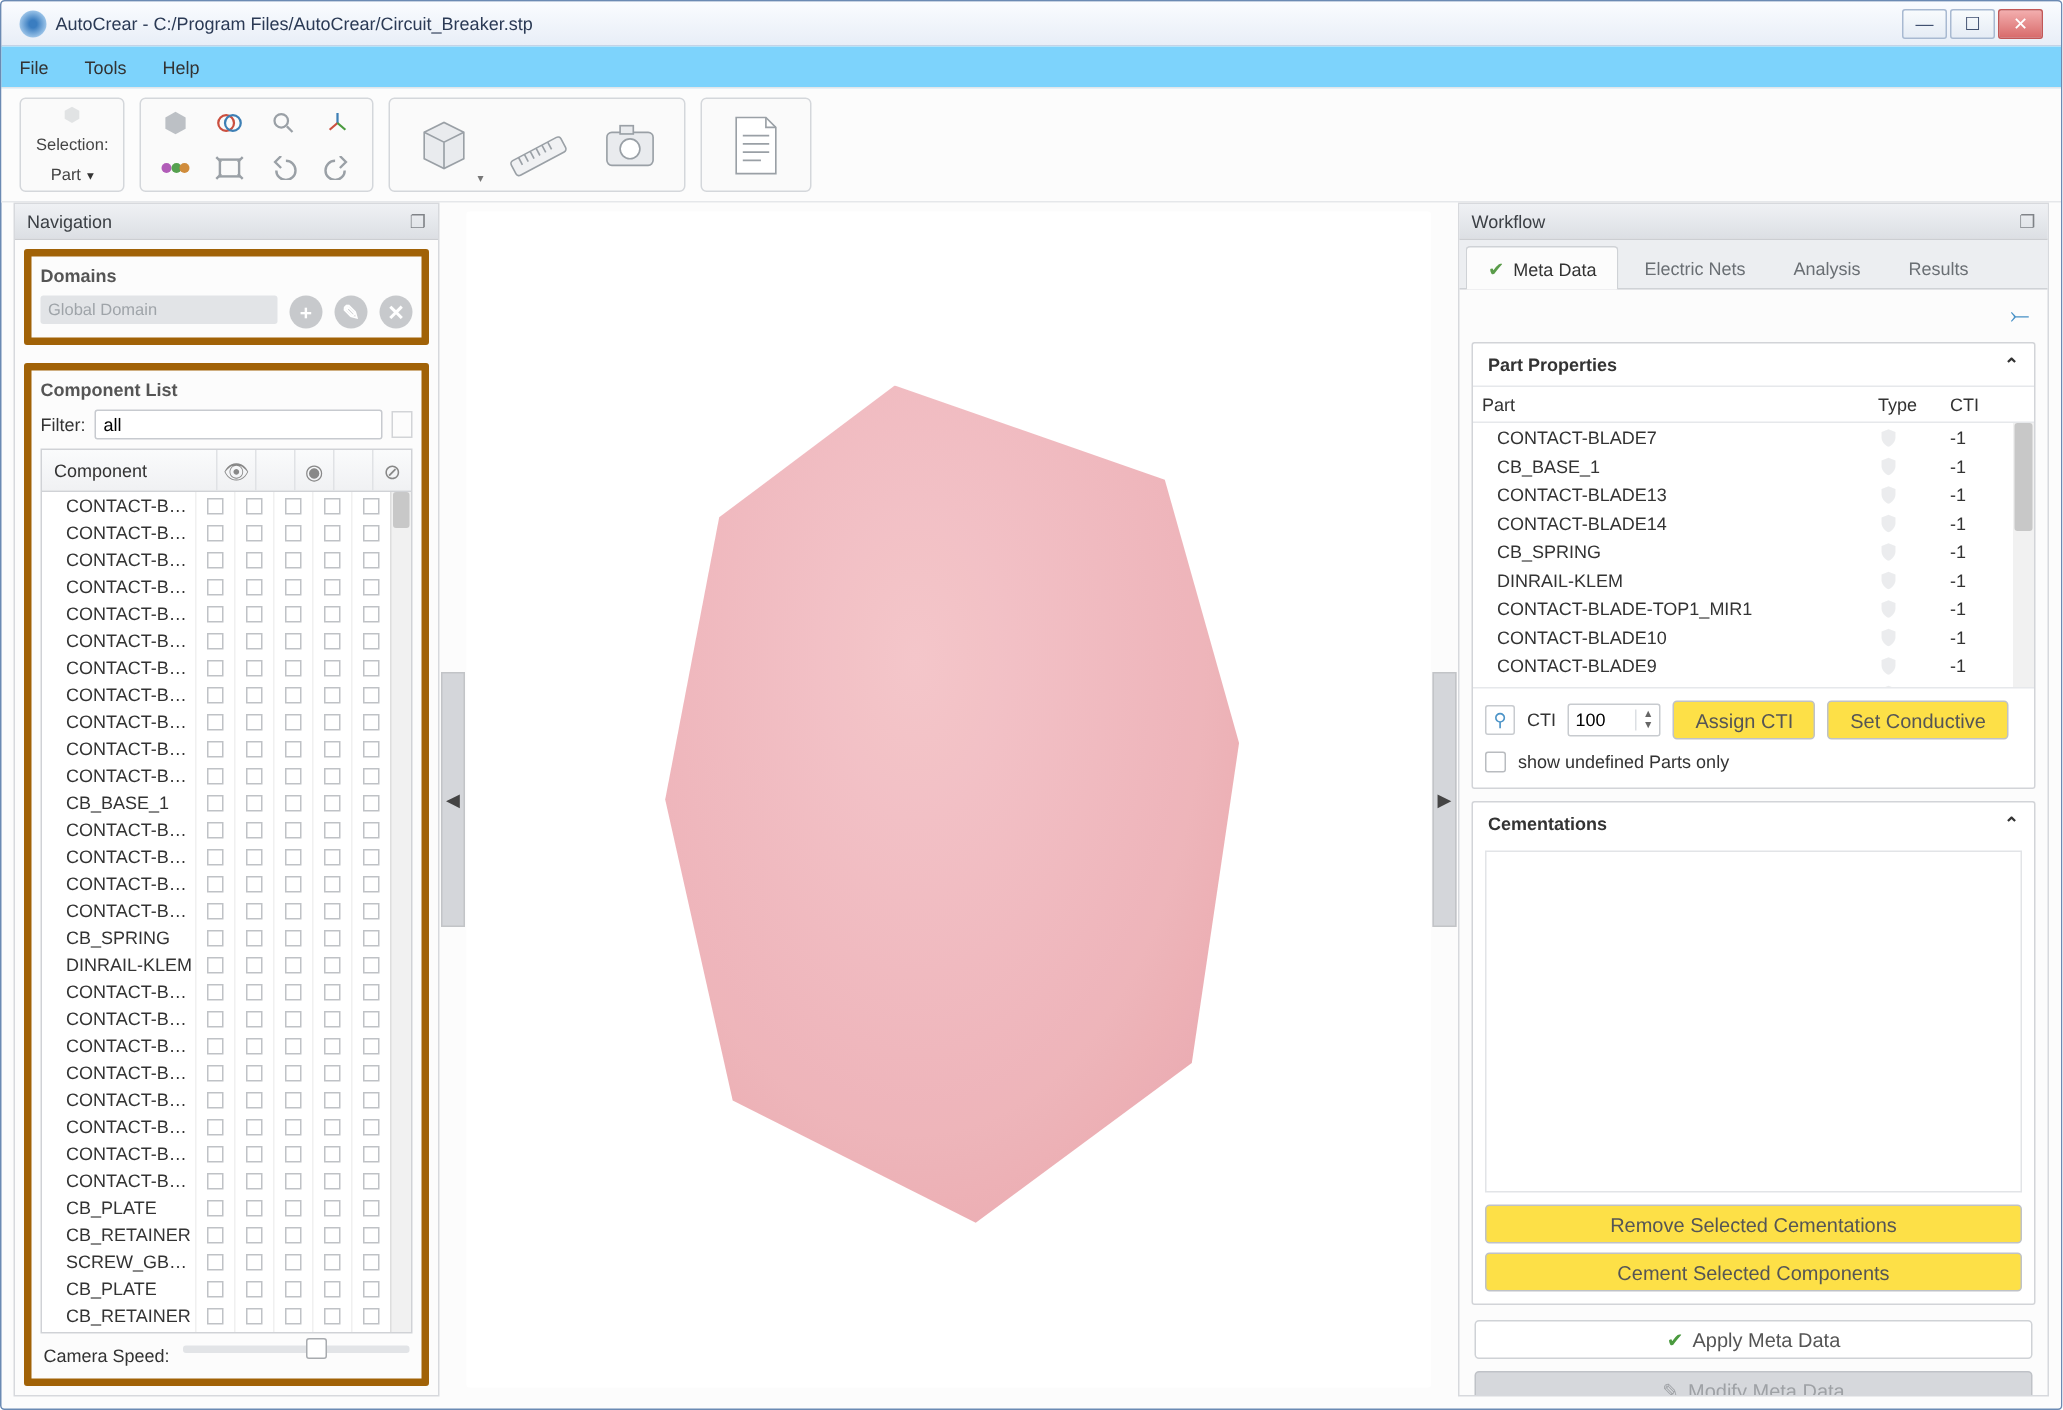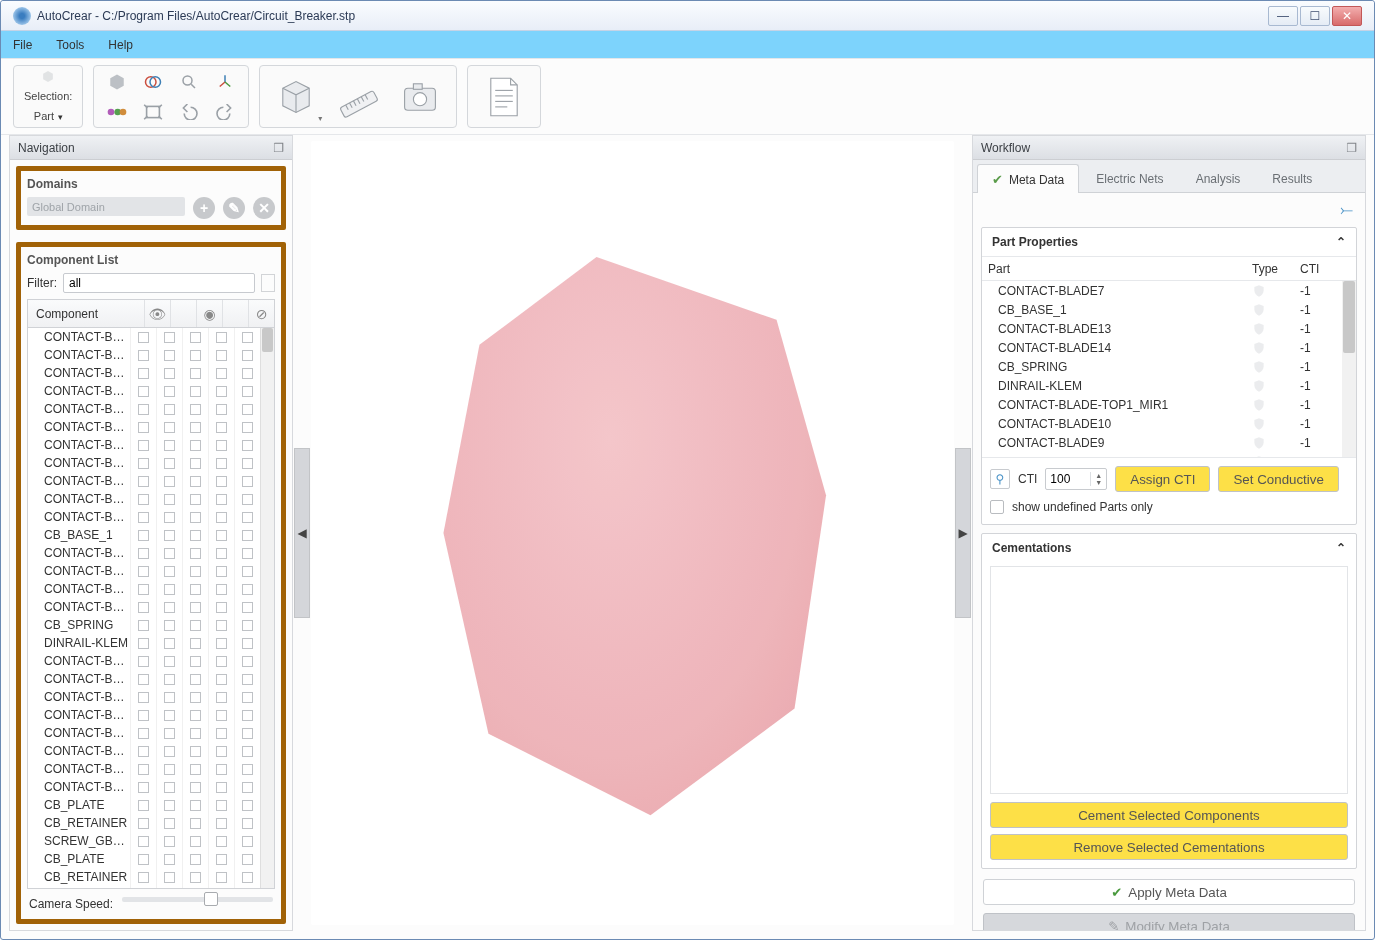--- a/index.html
+++ b/index.html
@@ -1039,22 +1039,22 @@
           </div>
         </div>
 
         <div class="section">
           <div class="sec-head">
             <span>Cementations</span>
             <span class="chev">⌃</span>
           </div>
           <div class="cem-body"></div>
           <div class="cem-btns">
+            <button class="btn flat wide">Remove Selected Cementations</button>
             <button class="btn flat wide">Cement Selected Components</button>
-            <button class="btn flat wide">Remove Selected Cementations</button>
           </div>
         </div>
 
         <div class="footer-btns">
           <button class="btn apply wide">
               <span class="check">✔</span>
               <span>Apply Meta Data</span>
             </button>
           <button class="btn modify wide">
               <span>✎</span>

